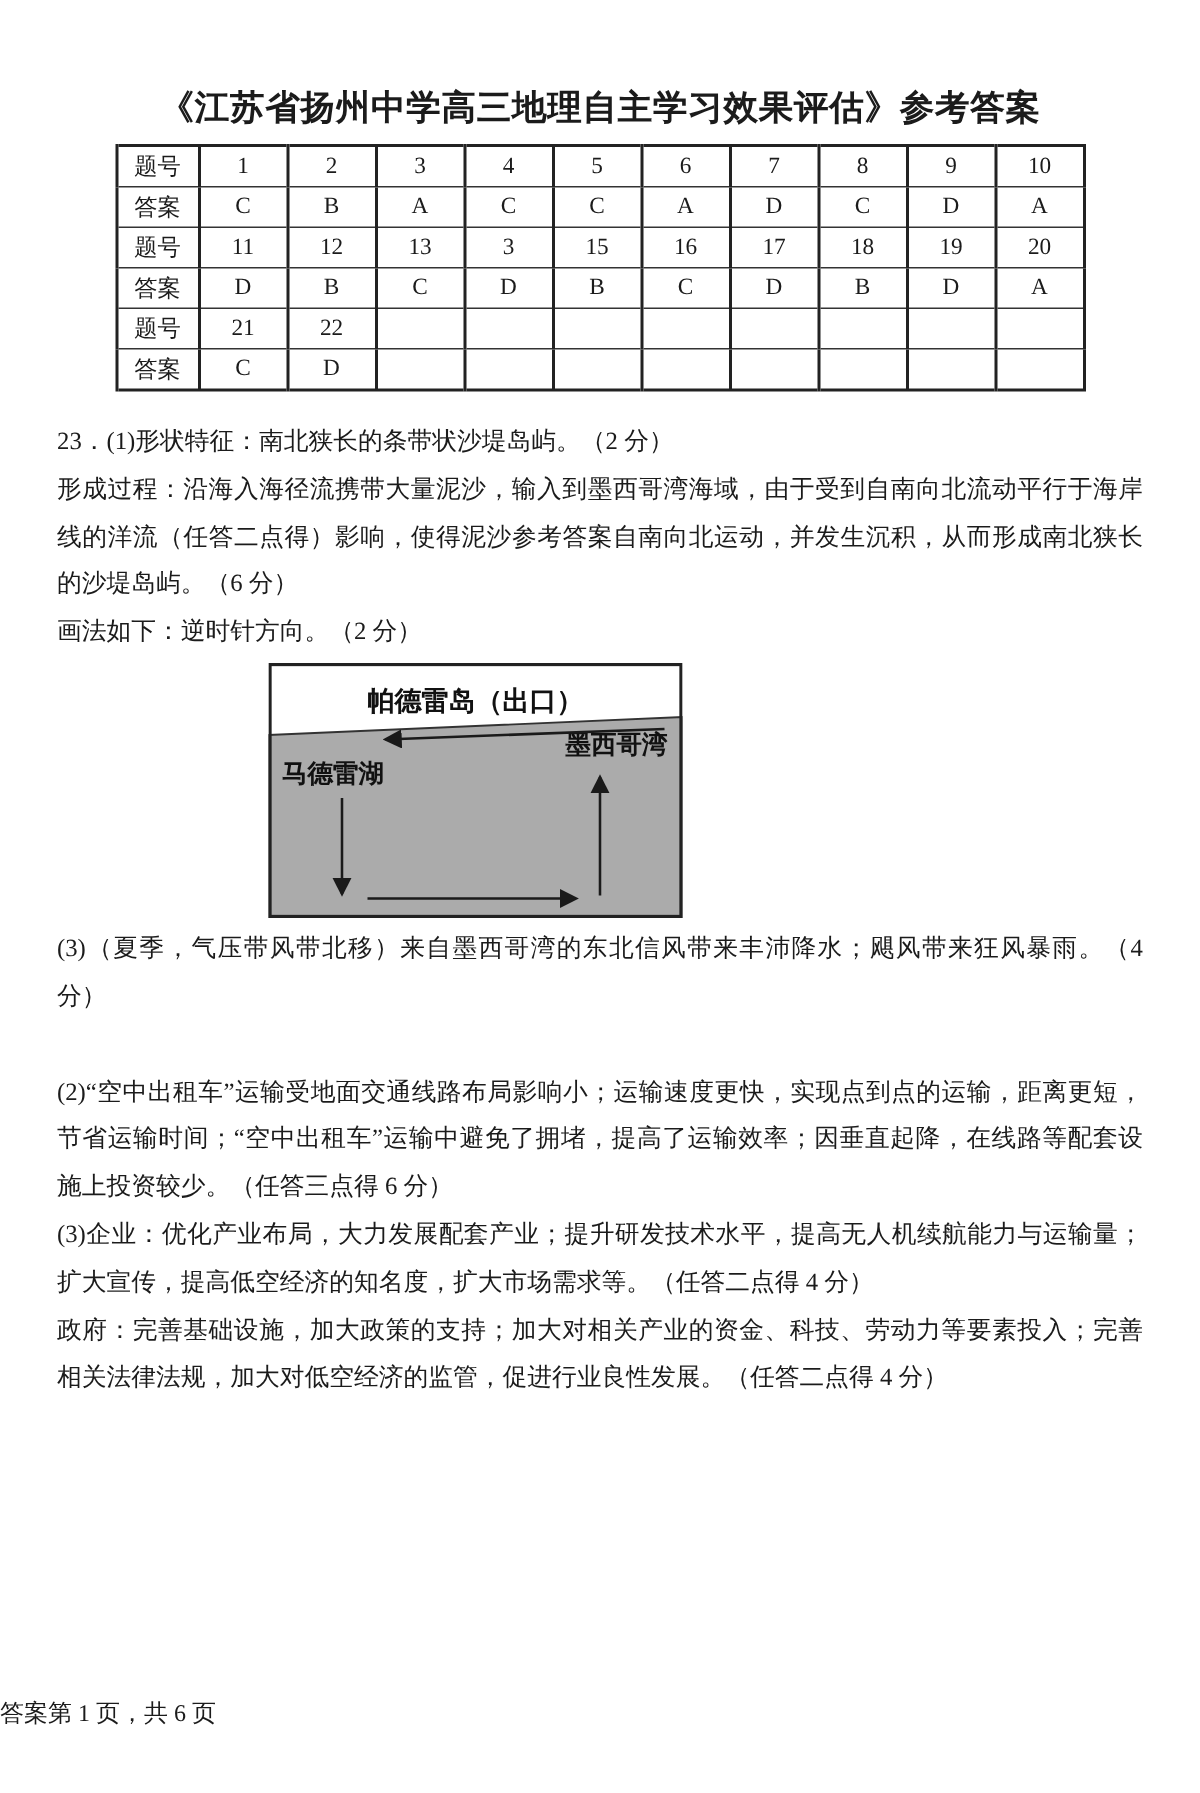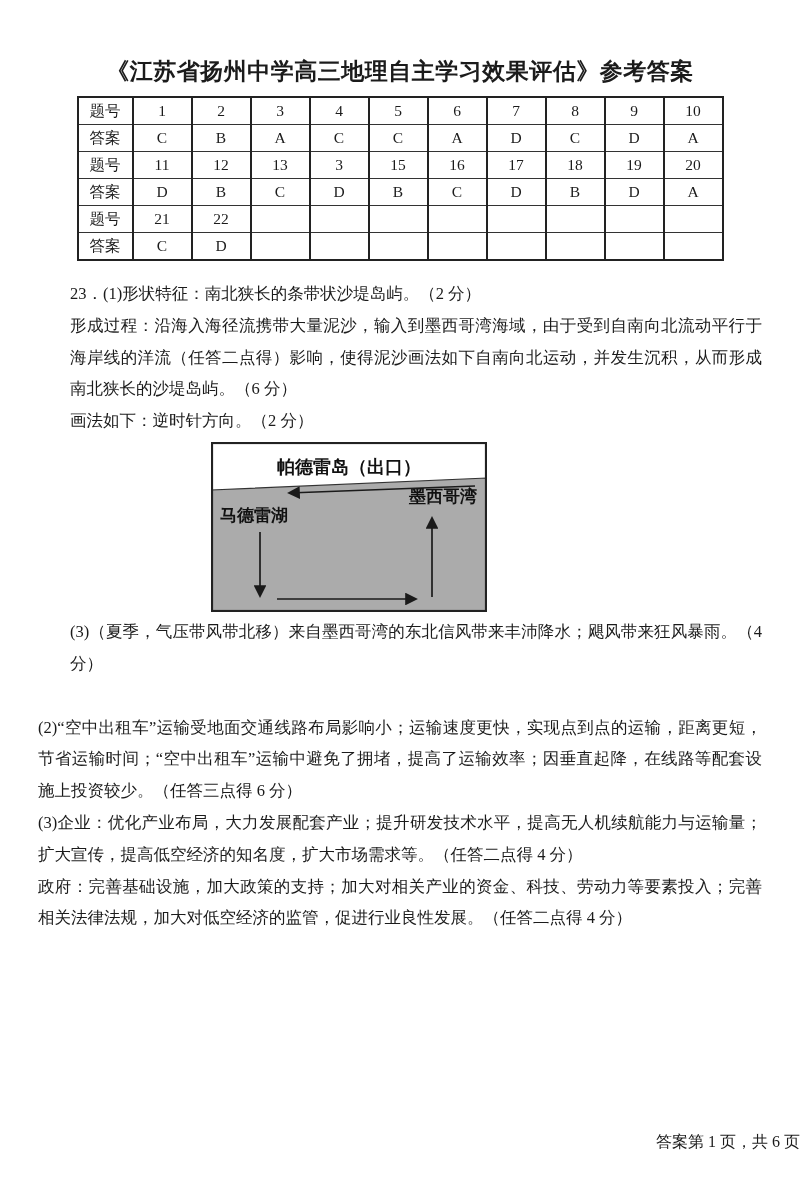--- a/index.html
+++ b/index.html
@@ -29,40 +29,40 @@
     border-top:1.5px solid #333;
     border-bottom:1.5px solid #333;
     height:26px;
     text-align:center;
     vertical-align:middle;
     font-size:15.5px;
     padding:0;
     overflow:hidden;
   }
   table.answers td.rowlabel{font-size:15.5px;}
-  .content{margin-top:17px;margin-left:32px;}
+  .content{margin-top:17px;}
   .para{
     margin:0;
     font-size:16.5px;
     line-height:31.8px;
     text-align:justify;
     text-justify:inter-ideograph;
   }
   .para b{font-weight:normal;}
   .q24-block{margin-top:32px;}
   .diagram-wrap{
     margin:5px 0 4px 141px;
     width:292px;height:170px;
     position:relative;
   }
   .footer{
     position:absolute;
     left:0;right:0;
     bottom:42px;
-    text-align:right;
+    text-align:left;
     font-size:16px;
   }
 </style>
 </head>
 <body>
 
 <div class="page">
 
   <div class="doc-title">《江苏省扬州中学高三地理自主学习效果评估》参考答案</div>
 
@@ -145,21 +145,21 @@
           <td></td>
           <td></td>
           <td></td>
         </tr>
       </tbody>
   </table>
 
   <div class="content">
     <div>
         <p class="para"><span>23．(1)形状特征：南北狭长的条带状沙堤岛屿。（2 分）</span></p>
-        <p class="para"><span>形成过程：沿海</span><b>入海径流携带大量泥沙</b><span>，输入到墨西哥湾海域，由于受到自南向北流动平行于海岸线的</span><b>洋流（任答二点得）</b><span>影响，使得</span><b>泥沙</b><span>画法如下</span><b>自南向北</b><span>运动，并发生</span><b>沉积</b><span>，从而形成南北狭长的沙堤岛屿。（6 分）</span></p>
+        <p class="para"><span>形成过程：沿海</span><b>入海径流携带大量泥沙</b><span>，输入到墨西哥湾海域，由于受到自南向北流动平行于海岸线的</span><b>洋流（任答二点得）</b><span>影响，使得</span><b>泥沙</b><span>参考答案</span><b>自南向北</b><span>运动，并发生</span><b>沉积</b><span>，从而形成南北狭长的沙堤岛屿。（6 分）</span></p>
         <p class="para"><span>画法如下：逆时针方向。（2 分）</span></p>
       </div>
 
     <div class="diagram-wrap">
       <svg width="276" height="170" viewBox="0 0 276 170">
         <defs>
           <marker id="arrow" viewBox="0 0 10 10" refX="8.5" refY="5" markerWidth="7.5" markerHeight="7.5" orient="auto-start-reverse">
             <path d="M 0 0 L 10 5 L 0 10 z" fill="#1a1a1a"></path>
           </marker>
         </defs>

